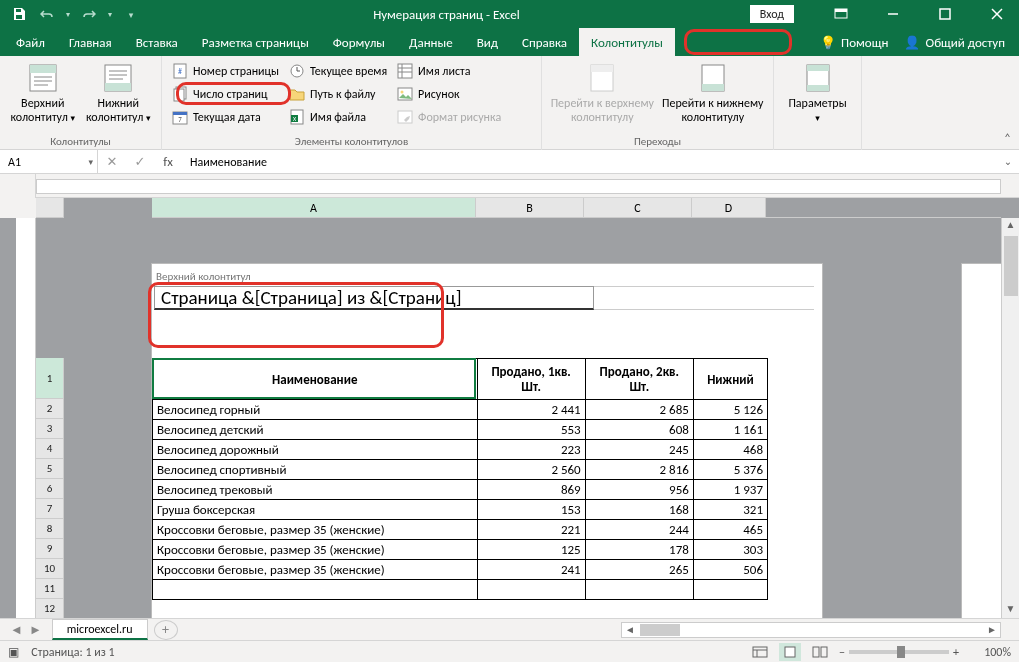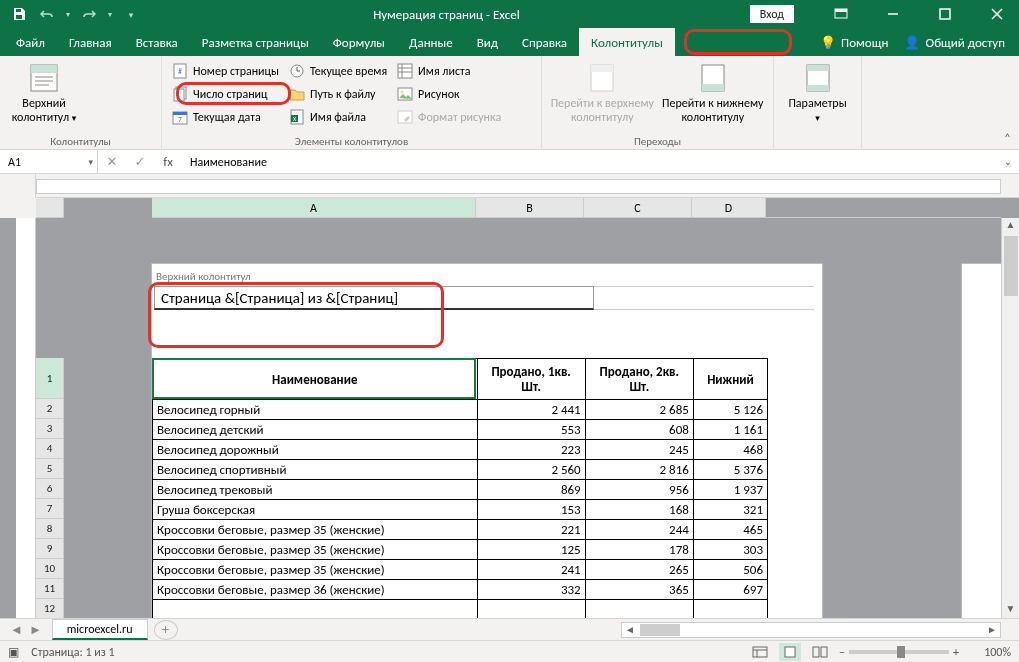--- a/index.html
+++ b/index.html
@@ -40,21 +40,21 @@
 .ruler-area{height:24px;background:#f3f2f1;border-bottom:1px solid #d5d5d5;position:relative}
 .ruler-corner{position:absolute;left:0;top:0;width:36px;height:24px;background:#f3f2f1;border-right:1px solid #d5d5d5}
 .ruler{position:absolute;left:36px;right:18px;top:5px;height:15px;background:#fff;border:1px solid #ccc;font-size:9px;color:#777;overflow:hidden}
 .sheet-area{position:absolute;left:0;right:0;top:198px;bottom:44px;display:flex;background:#9ea0a3}
 .vruler{width:20px;background:#fff;border-right:1px solid #ccc;margin-right:0;margin-left:16px}
 .rowhdr{height:20px;border-bottom:1px solid #ccc;border-right:1px solid #ccc;display:flex;align-items:center;justify-content:center;font-size:11px;background:#e6e6e6;color:#222}
 .page-canvas{flex:1;background:#9ea0a3;position:relative;overflow:auto}
 .colhdr{border-right:1px solid #ccc;border-bottom:1px solid #ccc;display:flex;align-items:center;justify-content:center;font-size:12px;background:#e6e6e6}
 .page{background:#fff;box-shadow:0 0 0 1px #bbb;position:absolute}
 .header-label{position:absolute;font-size:11px;color:#777}
-.header-input{border:2px solid #333;border-top:1px solid #999;border-left:1px solid #999;border-right:1px solid #999;padding:2px 6px;font-size:15px;height:24px;display:flex;align-items:center;background:#fff}
+.header-input{border:2px solid #333;border-top:1px solid #999;border-left:1px solid #999;border-right:1px solid #999;padding:2px 6px;font-size:19px;height:24px;display:flex;align-items:center;background:#fff}
 .data-table{position:absolute;border-collapse:collapse}
 .data-table th,.data-table td{border:1px solid #000;font-size:13px;padding:0 4px;height:20px;vertical-align:middle}
 .data-table th{font-weight:bold;text-align:center}
 .data-table td.num{text-align:right}
 .sheet-tabs{position:absolute;bottom:22px;left:0;right:0;height:22px;background:#f3f2f1;border-top:1px solid #d5d5d5;display:flex;align-items:center}
 .sheet-nav{display:flex;gap:2px;padding:0 8px;color:#888}
 .sheet-nav span{cursor:pointer;padding:0 2px}
 .sheettab{background:#fff;border:1px solid #ccc;border-bottom:2px solid #0d7245;padding:2px 14px;font-size:12px;cursor:pointer}
 .addsheet{width:24px;height:20px;display:flex;align-items:center;justify-content:center;color:#888;cursor:pointer;border:1px solid #ccc;border-radius:50%;margin-left:6px;font-size:14px}
 .hscroll{margin-left:auto;width:380px;height:16px;background:#fff;border:1px solid #ccc;display:flex;align-items:center;margin-right:18px}
@@ -157,20 +157,32 @@
             <svg width="30" height="30">
               <rect x="2" y="2" width="26" height="26" fill="#fff" stroke="#888"></rect>
               <rect x="2" y="2" width="26" height="8" fill="#c8e2d6"></rect>
               <line x1="6" y1="14" x2="24" y2="14" stroke="#888"></line>
               <line x1="6" y1="18" x2="24" y2="18" stroke="#888"></line>
               <line x1="6" y1="22" x2="20" y2="22" stroke="#888"></line>
             </svg>
           </div>
         <div class="lbl"><span>Верхний колонтитул</span> <span style="font-size:9px">▾</span></div>
       </div>
+      <div class="bigbtn" style="width:76px">
+        <div class="ico">
+            <svg width="30" height="30">
+              <rect x="2" y="2" width="26" height="26" fill="#fff" stroke="#888"></rect>
+              <rect x="2" y="20" width="26" height="8" fill="#c8e2d6"></rect>
+              <line x1="6" y1="8" x2="24" y2="8" stroke="#888"></line>
+              <line x1="6" y1="12" x2="24" y2="12" stroke="#888"></line>
+              <line x1="6" y1="16" x2="20" y2="16" stroke="#888"></line>
+            </svg>
+          </div>
+        <div class="lbl"><span>Нижний колонтитул</span> <span style="font-size:9px">▾</span></div>
+      </div>
     </div>
     <div class="glabel">Колонтитулы</div>
   </div>
 
   <div class="rgroup" style="width:380px">
     <div class="gbody">
       <div class="colstack">
         <div class="smallbtn">
             <span class="sico">
               <svg width="16" height="16">
@@ -435,26 +447,20 @@
               <td class="num">178</td>
               <td class="num">303</td>
             </tr>
             <tr>
               <td>Кроссовки беговые, размер 35 (женские)</td>
               <td class="num">241</td>
               <td class="num">265</td>
               <td class="num">506</td>
             </tr>
             <tr>
-              <td>Кроссовки беговые, размер 36 (женские)</td>
-              <td class="num">332</td>
-              <td class="num">365</td>
-              <td class="num">697</td>
-            </tr>
-            <tr>
               <td></td>
               <td class="num"></td>
               <td class="num"></td>
               <td class="num"></td>
             </tr>
           </tbody>
       </table>
 
       <div style="position:absolute;left:0;top:94px;width:324px;height:41px;border:2px solid #107c41;pointer-events:none"></div>
     </div>

